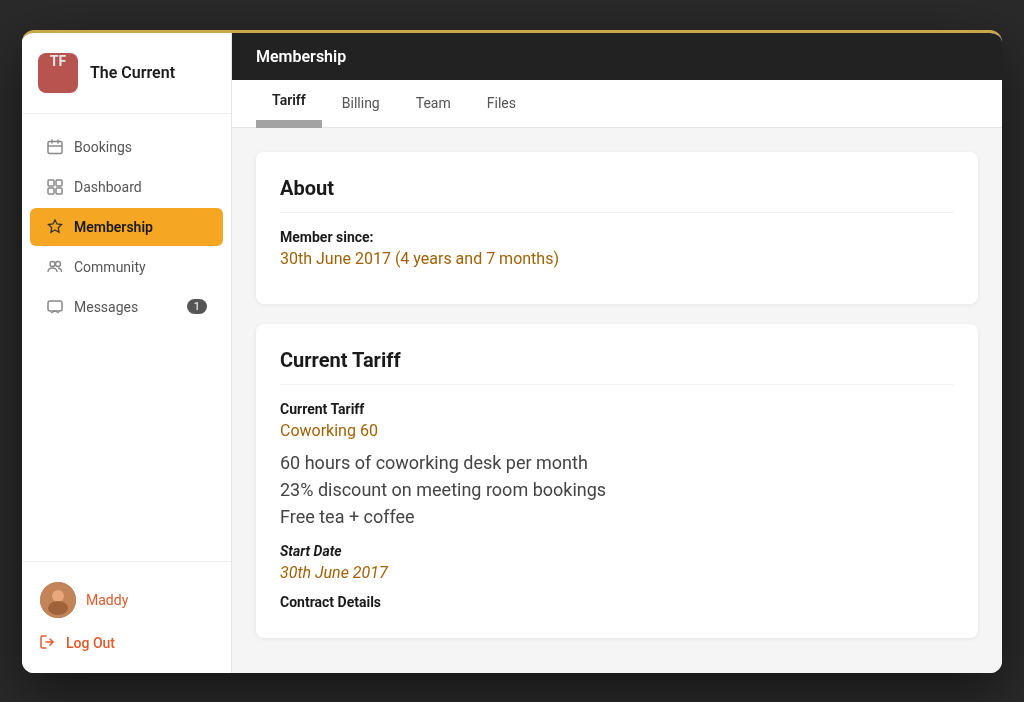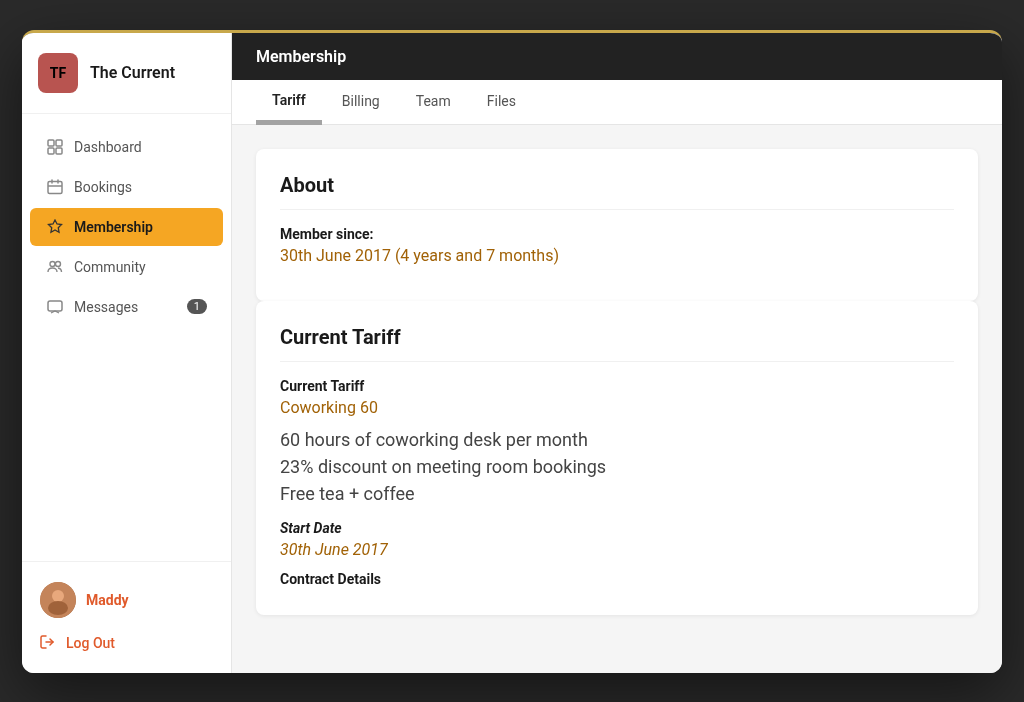--- a/index.html
+++ b/index.html
@@ -40,23 +40,22 @@
       padding: 20px 16px;
       gap: 12px;
       border-bottom: 1px solid #f0f0f0;
     }
     .logo-badge {
       width: 40px;
       height: 40px;
       background: #b85450;
       border-radius: 8px;
       display: flex;
-      align-items: center;
-      justify-content: center;
-      color: #000000;
+      justify-content: center;
+      color: #e5e5e5;
       font-weight: 700;
       font-size: 14px;
       flex-shrink: 0;
     }
     .logo-name {
       font-size: 16px;
       font-weight: 600;
       color: #1a1a1a;
     }
     .sidebar-nav {
@@ -124,21 +123,21 @@
       height: 100%;
       background: linear-gradient(135deg, #c4845a 0%, #a0623a 100%);
       display: flex;
       align-items: center;
       justify-content: center;
       font-size: 14px;
       color: #fff;
     }
     .user-name {
       color: #e05a2b;
-      font-weight: 700;
+      font-weight: 400;
       font-size: 14px;
     }
     .logout-item {
       display: flex;
       align-items: center;
       gap: 10px;
       padding: 8px 10px;
       cursor: pointer;
       color: #e05a2b;
       font-size: 14px;
@@ -170,29 +169,30 @@
     .tab {
       padding: 12px 16px;
       font-size: 14px;
       color: #555;
       cursor: pointer;
       border-bottom: 2px solid transparent;
       margin-bottom: -1px;
     }
     .tab.active {
       color: #222;
-      border-bottom: 5px solid #a3a3a3;
+      border-bottom: 8px solid #a3a3a3;
       font-weight: 600;
     }
     .main-body {
       flex: 1;
       padding: 24px;
       overflow-y: auto;
       display: flex;
       flex-direction: column;
+      gap: 20px;
     }
     .card {
       background: #fff;
       border-radius: 8px;
       padding: 24px;
       box-shadow: 0 1px 4px rgba(0,0,0,0.07);
     }
     .card-title {
       font-size: 20px;
       font-weight: 700;
@@ -229,38 +229,38 @@
         <div class="logo-badge">
           <span>TF</span>
         </div>
         <span class="logo-name">The Current</span>
       </div>
 
       <nav class="sidebar-nav">
         <a class="nav-item">
           <span class="nav-icon">
             <svg width="16" height="16" viewBox="0 0 16 16" fill="none">
+              <rect x="1" y="2.5" width="14" height="12" rx="1.5" stroke="#888" stroke-width="1.5"></rect>
+              <line x1="5" y1="1" x2="5" y2="4" stroke="#888" stroke-width="1.5" stroke-linecap="round"></line>
+              <line x1="11" y1="1" x2="11" y2="4" stroke="#888" stroke-width="1.5" stroke-linecap="round"></line>
+              <line x1="1" y1="7" x2="15" y2="7" stroke="#888" stroke-width="1.5"></line>
+            </svg>
+          </span>
+          <span>Bookings</span>
+        </a>
+        <a class="nav-item">
+          <span class="nav-icon">
+            <svg width="16" height="16" viewBox="0 0 16 16" fill="none">
               <rect x="1" y="1" width="6" height="6" rx="1" stroke="#888" stroke-width="1.5"></rect>
               <rect x="9" y="1" width="6" height="6" rx="1" stroke="#888" stroke-width="1.5"></rect>
               <rect x="1" y="9" width="6" height="6" rx="1" stroke="#888" stroke-width="1.5"></rect>
               <rect x="9" y="9" width="6" height="6" rx="1" stroke="#888" stroke-width="1.5"></rect>
             </svg>
           </span>
           <span>Dashboard</span>
-        </a>
-        <a class="nav-item">
-          <span class="nav-icon">
-            <svg width="16" height="16" viewBox="0 0 16 16" fill="none">
-              <rect x="1" y="2.5" width="14" height="12" rx="1.5" stroke="#888" stroke-width="1.5"></rect>
-              <line x1="5" y1="1" x2="5" y2="4" stroke="#888" stroke-width="1.5" stroke-linecap="round"></line>
-              <line x1="11" y1="1" x2="11" y2="4" stroke="#888" stroke-width="1.5" stroke-linecap="round"></line>
-              <line x1="1" y1="7" x2="15" y2="7" stroke="#888" stroke-width="1.5"></line>
-            </svg>
-          </span>
-          <span>Bookings</span>
         </a>
         <a class="nav-item active">
           <span class="nav-icon">
             <svg width="16" height="16" viewBox="0 0 16 16" fill="none">
               <path d="M8 1l2 4 4.5.5-3.25 3.2.8 4.5L8 11l-4.05 2.2.8-4.5L1.5 5.5 6 5z" stroke="#333" stroke-width="1.3" fill="none"></path>
             </svg>
           </span>
           <span>Membership</span>
         </a>
         <a class="nav-item">

